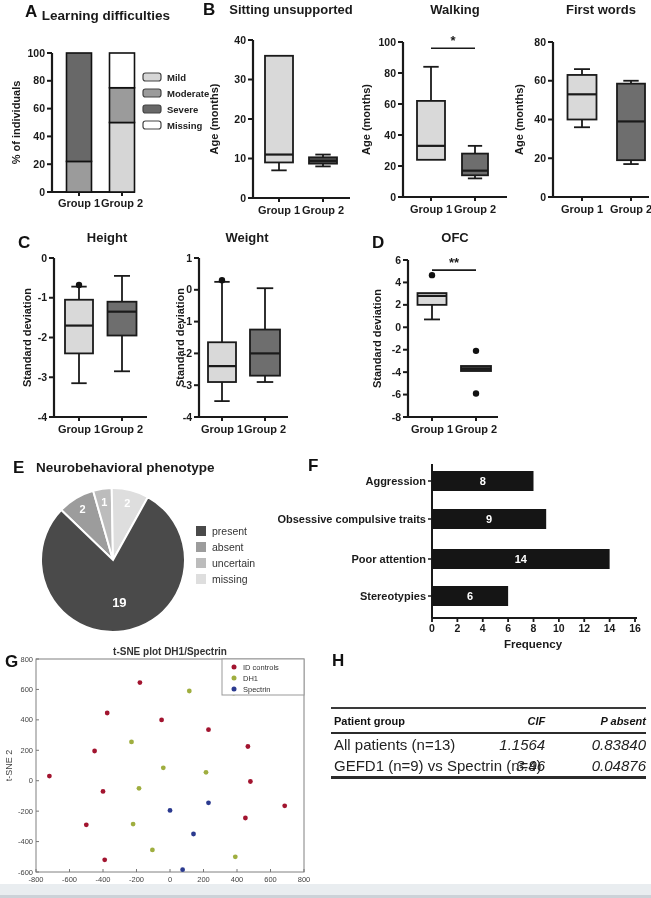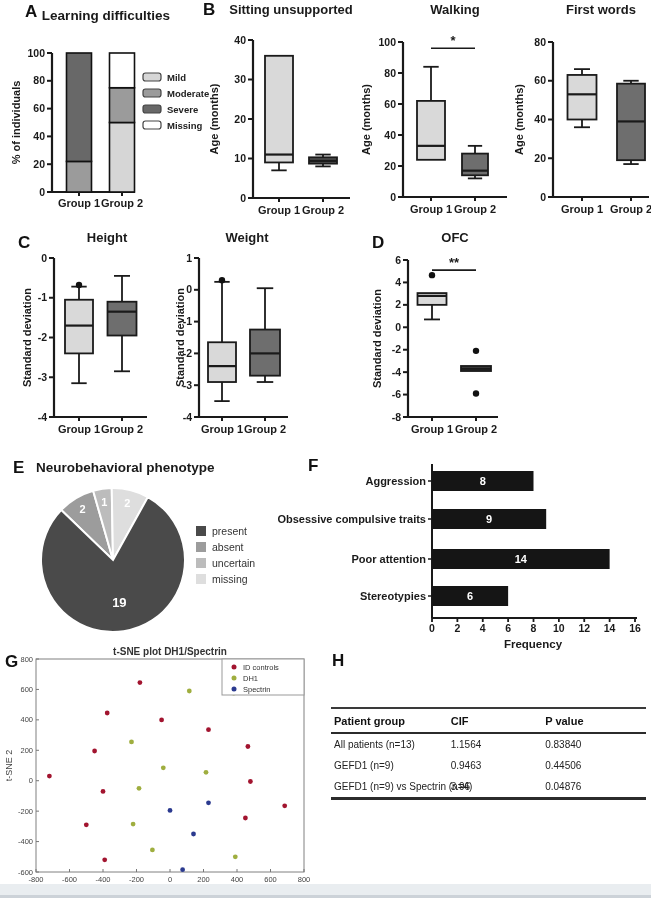--- a/index.html
+++ b/index.html
@@ -4,23 +4,23 @@
 <style>
   html,body{margin:0;padding:0;}
   .page{position:relative;width:651px;height:898px;background:#fff;overflow:hidden;
         font-family:"Liberation Sans",sans-serif;}
   .plabel{position:absolute;font-weight:700;font-size:17px;color:#111;line-height:1;}
   svg.chart{position:absolute;overflow:visible;font-family:"Liberation Sans",sans-serif;}
   #table-H{position:absolute;left:331px;top:707px;width:315px;
            border-top:2px solid #3a3a3a;border-bottom:3px solid #2b2b2b;}
   .trow{display:grid;grid-template-columns:38% 30% 32%;align-items:center;height:21px;}
   .trow.thead{height:23px;border-bottom:2px solid #2b2b2b;}
-  .tcell{font-size:10px;color:#222;white-space:nowrap;}
+  .tcell{font-size:15px;color:#222;white-space:nowrap;}
   .tcell.h{font-weight:700;font-size:11px;color:#111;}
-  .tcell.c1,.tcell.c2{text-align:left;}
+  .tcell.c1,.tcell.c2{text-align:right;font-style:italic;}
   .tcell.c0{text-align:left;padding-left:3px;}
   .bottom-strip{position:absolute;left:0;top:884px;width:651px;height:14px;}
   .bottom-edge{position:absolute;left:0;top:895px;width:651px;height:3px;}
 </style>
 </head>
 <body>
 
 <div class="page" style="background: rgb(255, 255, 255);">
   <div class="plabel" style="left:25px;top:3px">A</div>
   <div class="plabel" style="left:203px;top:1px">B</div>
@@ -396,31 +396,26 @@
       <circle cx="232" cy="32" r="2.5" fill="#9fae3f"></circle>
       <text x="241" y="34.5" font-size="7.5" font-weight="400" text-anchor="start" fill="#333">DH1</text>
       <circle cx="232" cy="43" r="2.5" fill="#2b3a8f"></circle>
       <text x="241" y="45.5" font-size="7.5" font-weight="400" text-anchor="start" fill="#333">Spectrin</text>
     </svg>
 
   <div id="table-H">
       <div class="trow thead">
         <div class="tcell h c0">Patient group</div>
         <div class="tcell h c1">CIF</div>
-        <div class="tcell h c2">P value</div>
+        <div class="tcell h c2">P absent</div>
       </div>
       <div class="trow">
         <div class="tcell c0">All patients (n=13)</div>
         <div class="tcell c1">1.1564</div>
         <div class="tcell c2">0.83840</div>
-      </div>
-      <div class="trow">
-        <div class="tcell c0">GEFD1 (n=9)</div>
-        <div class="tcell c1">0.9463</div>
-        <div class="tcell c2">0.44506</div>
       </div>
       <div class="trow">
         <div class="tcell c0">GEFD1 (n=9) vs Spectrin (n=4)</div>
         <div class="tcell c1">3.96</div>
         <div class="tcell c2">0.04876</div>
       </div>
     </div>
 
   <div class="bottom-strip" style="background: rgb(233, 237, 240);"></div>
   <div class="bottom-edge" style="background: rgb(204, 210, 216);"></div>

